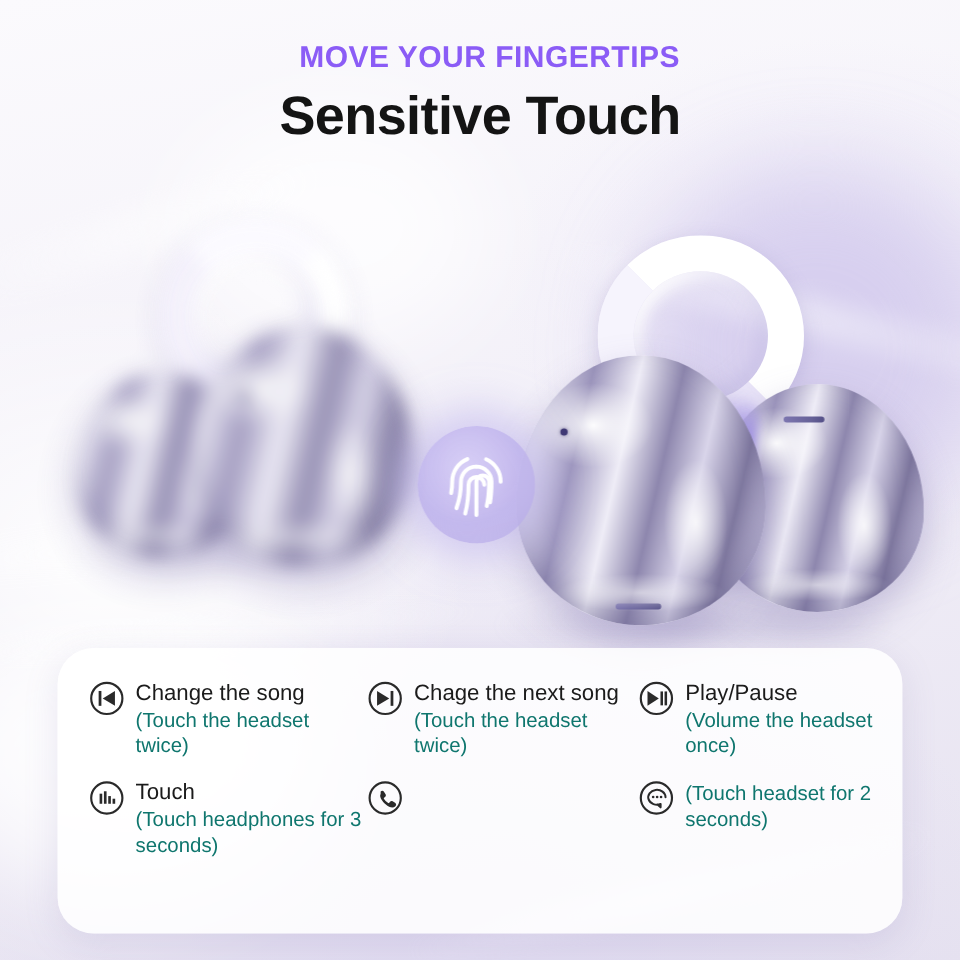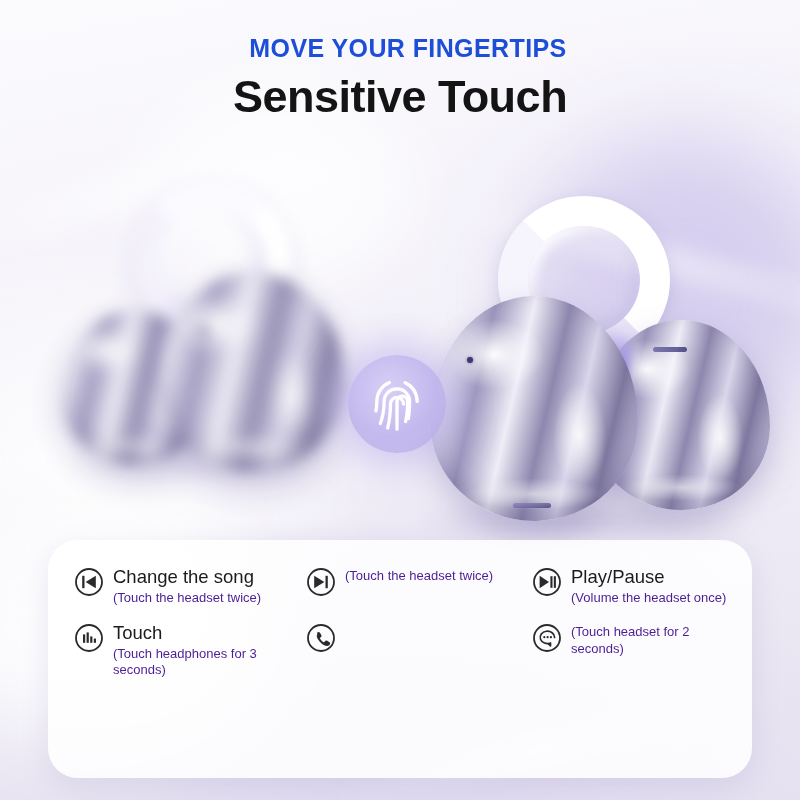--- a/index.html
+++ b/index.html
@@ -35,21 +35,21 @@
     position:absolute; border-radius:50%; pointer-events:none; filter:blur(38px);
   }
   .vglow.v1 { left:530px; top:140px; width:300px; height:300px; background:rgba(196,186,232,0.55); }
   .vglow.v2 { left:-60px; top:520px; width:330px; height:230px; background:rgba(255,255,255,0.8); }
   .vglow.v3 { left:150px; top:90px; width:260px; height:200px; background:rgba(255,255,255,0.7); }
 
   
   .headings { position:absolute; left:0; right:0; top:36px; text-align:center; z-index:6; }
   .eyebrow {
     font-size:25px; font-weight:bold; letter-spacing:.4px;
-    color:#1d4ed8; line-height:1;padding-left:16px;
+    color:#8b5cf6; line-height:1;padding-left:16px;
   }
   .title {
     margin-top:12px;
     font-size:45px; font-weight:bold; letter-spacing:-0.5px;
     color:#141414; line-height:1.05;
   }
 
   
   .buds { position:absolute; inset:0; z-index:3; }
 
@@ -145,21 +145,21 @@
   .ic {
     flex:0 0 auto; width:30px; height:30px; margin-top:1px;
     color:#2a2a2a;
   }
   .ic svg { width:30px; height:30px; display:block; }
   .ftext { min-width:0; }
   .flabel {
     font-size:18.5px; color:#1b1b1b; line-height:1.18; white-space:nowrap;
   }
   .fsub {
-    margin-top:2px; font-size:13px; color:#4c1d95; line-height:1.26;
+    margin-top:2px; font-size:17px; color:#0f766e; line-height:1.26;
   }
 </style>
 </head>
 <body>
 
 <div class="stage">
   <div class="vglow v3"></div>
   <div class="vglow v1"></div>
   <div class="vglow v2"></div>
   <div class="streak s5"></div>
@@ -232,20 +232,21 @@
 
     <div class="feature">
       <span class="ic">
         <svg viewBox="0 0 30 30" fill="none">
           <circle cx="15" cy="15" r="13" stroke="#2a2a2a" stroke-width="1.8"></circle>
           <path d="M8.2 8.8 L8.2 21.2 L18.4 15 Z" fill="#2a2a2a"></path>
           <rect x="19.5" y="8.8" width="2.3" height="12.4" fill="#2a2a2a"></rect>
         </svg>
       </span>
       <div class="ftext">
+        <div class="flabel">Chage the next song</div>
         <div class="fsub">(Touch the headset twice)</div>
       </div>
     </div>
 
     <div class="feature">
       <span class="ic">
         <svg viewBox="0 0 30 30" fill="none">
           <circle cx="15" cy="15" r="13" stroke="#2a2a2a" stroke-width="1.8"></circle>
           <path d="M7.6 8.8 L7.6 21.2 L17 15 Z" fill="#2a2a2a"></path>
           <rect x="18.4" y="9.2" width="2.1" height="11.6" fill="#2a2a2a"></rect>

